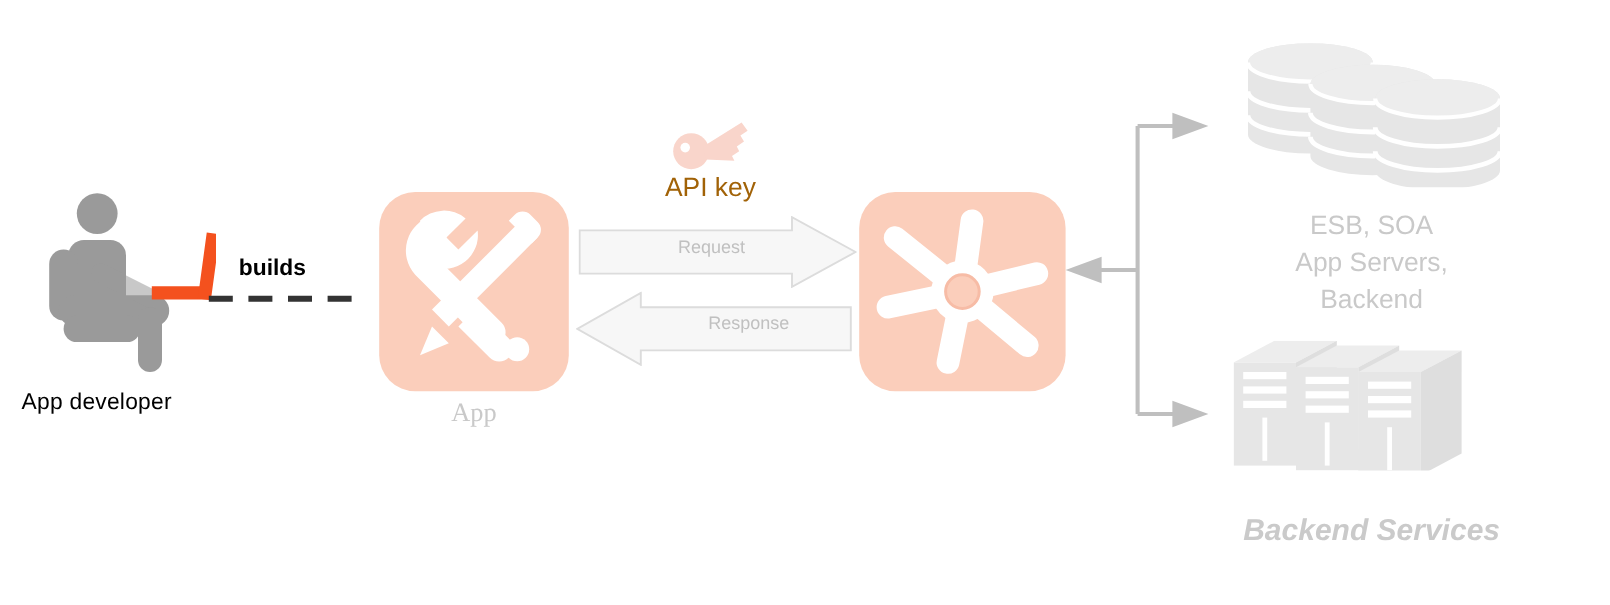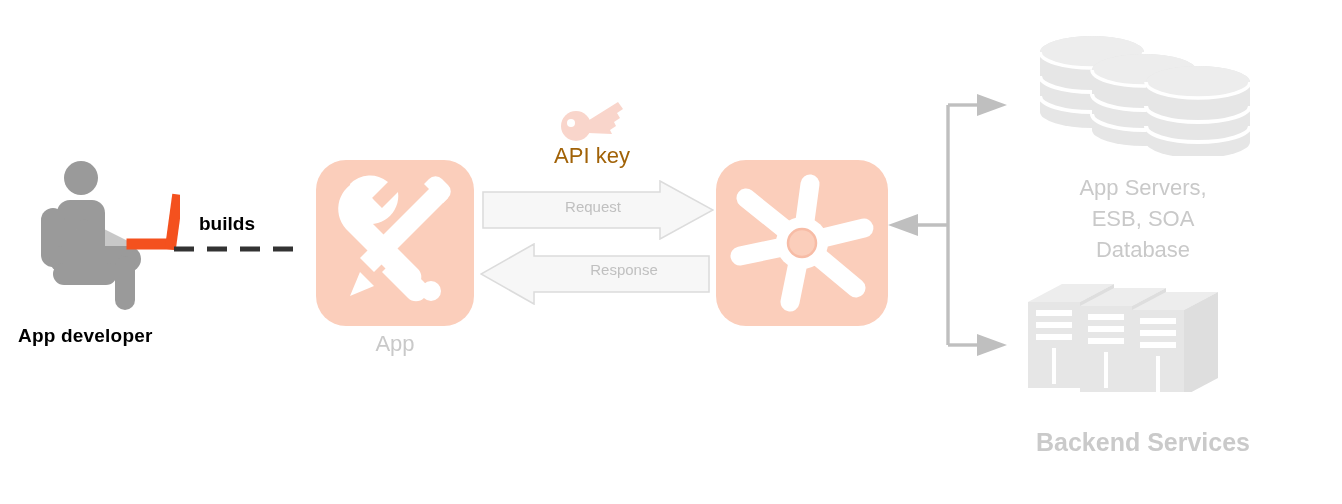--- a/index.html
+++ b/index.html
@@ -14,41 +14,41 @@
     background: #ffffff;
     overflow: hidden;
     font-family: "Liberation Sans", sans-serif;
   }
   .abs { position: absolute; }
 
   
   #developer-figure { left: 40px; top: 160px; width: 140px; height: 150px; }
   #developer-label {
     left: 18px; top: 325px; width: 200px;
-    font-size: 19px; font-weight: bold; color: #000000;
+    font-size: 19px; font-weight: normal; color: #000000;
     letter-spacing: 0.2px;
   }
 
   
   #builds-label {
     left: 172px; top: 213px; width: 110px;
     text-align: center;
     font-size: 19px; font-weight: bold; color: #000000;
   }
   #builds-dashed { left: 172px; top: 242px; width: 136px; height: 14px; }
 
   
   .node-box {
     border-radius: 30px;
     background: #FBCEBB;
   }
   #app-box  { left: 316px; top: 160px; width: 158px; height: 166px; }
   #api-box  { left: 716px; top: 160px; width: 172px; height: 166px; }
   .node-label {
-    font-size: 22px; color: #C9C9C9; text-align: center;
+    font-size: 22px; color: #C9C9C9; text-align: center; font-family: Liberation Serif, serif;
   }
   #app-label { left: 316px; top: 331px; width: 158px; }
   #api-label { left: 716px; top: 331px; width: 172px; }
 
   
   #api-key-icon { left: 560px; top: 100px; width: 64px; height: 42px; }
   #api-key-label {
     left: 512px; top: 143px; width: 160px; text-align: center;
     font-size: 22px; color: #a16207;
   }
@@ -68,21 +68,21 @@
   
   #database-stack { left: 1018px; top: 36px; width: 248px; height: 120px; }
   #server-racks   { left: 1028px; top: 284px; width: 236px; height: 108px; }
 
   #backend-top-label {
     left: 1010px; top: 172px; width: 266px; text-align: center;
     font-size: 22px; color: #C9C9C9; line-height: 31px;
   }
   #backend-services-label {
     left: 1000px; top: 428px; width: 286px; text-align: center;
-    font-size: 25px; font-weight: bold; color: #CACACA;
+    font-size: 25px; font-weight: bold; color: #CACACA; font-style: italic;
   }
 </style>
 </head>
 <body>
 
 <div id="stage">
 
   <div class="abs" id="developer-figure">
     <svg width="140" height="150" viewBox="0 0 140 150" aria-hidden="true">
       <g fill="#9A9A9A">
@@ -223,23 +223,23 @@
           <path d="M0 60 a52 16 0 0 0 104 0" fill="none" stroke="#FFFFFF" stroke-width="4"></path>
         </g>
       </defs>
       <use href="#db-cyl" x="22" y="0"></use>
       <use href="#db-cyl" x="74" y="18"></use>
       <use href="#db-cyl" x="128" y="30"></use>
     </svg>
   </div>
 
   <div class="abs" id="backend-top-label">
+    <div>ESB, SOA</div>
     <div>App Servers,</div>
-    <div>ESB, SOA</div>
-    <div>Database</div>
+    <div>Backend</div>
   </div>
 
   <div class="abs" id="server-racks">
     <svg width="236" height="108" viewBox="0 0 236 108" aria-hidden="true">
       <defs>
         <g id="srv">
 
           <rect x="0" y="18" width="52" height="86" fill="#E6E6E6"></rect>
 
           <path d="M0 18 L34 0 L86 0 L52 18 Z" fill="#EDEDED"></path>

